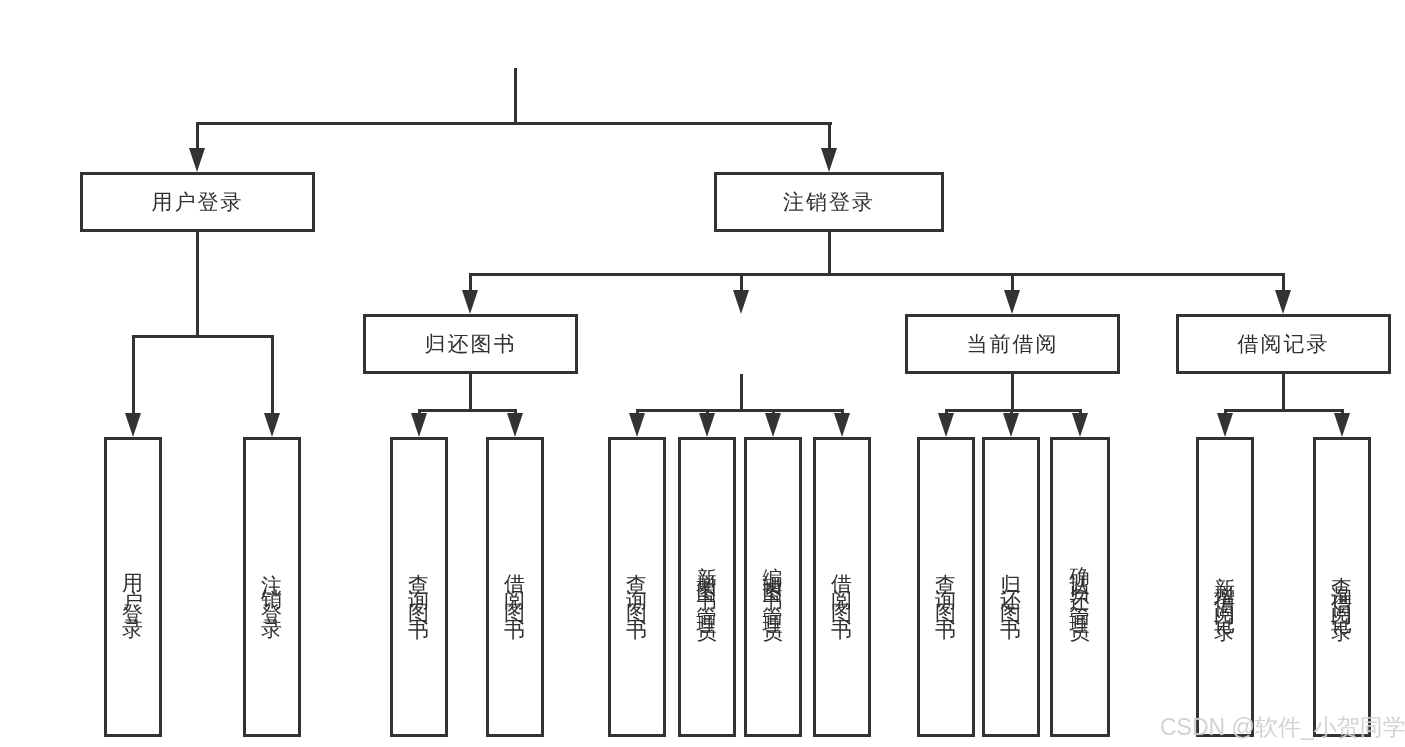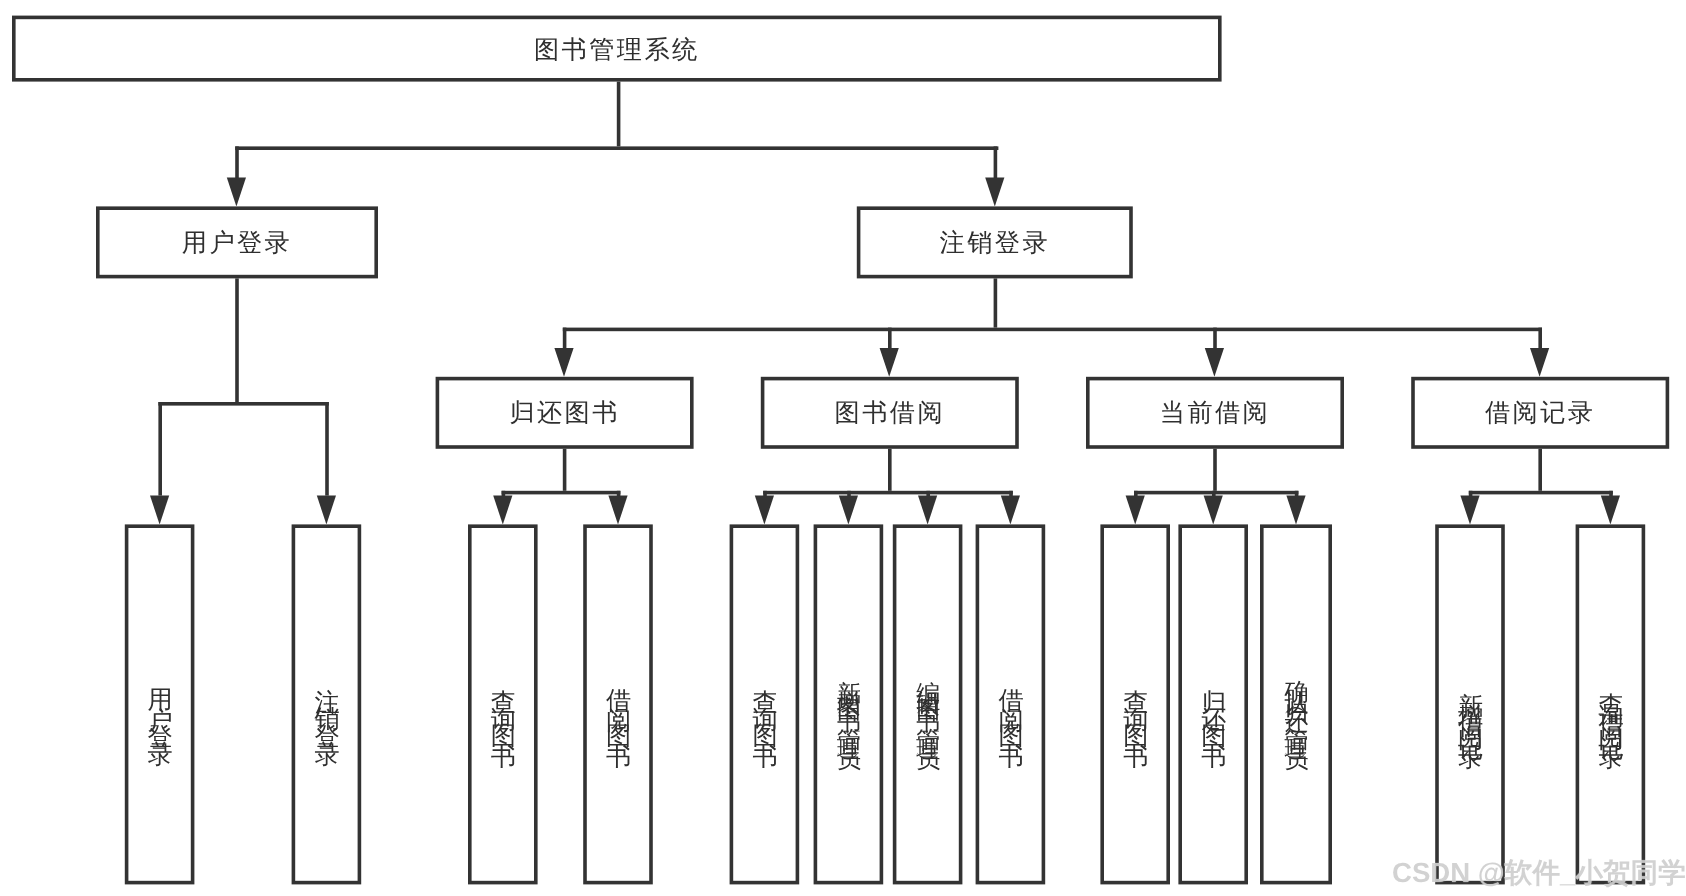--- a/index.html
+++ b/index.html
@@ -55,31 +55,27 @@
   }
   .watermark{
     position:absolute;
     left:1160px;top:712px;
     font-size:23px;
     color:var(--wm);
     opacity:.92;
     z-index:10;
     white-space:nowrap;
     text-shadow:0 0 1px rgba(255,255,255,.8);
-    font-weight:bold;
   }
 </style>
 </head>
 <body>
 
 <div id="stage">
 
-  <div class="box" style="left:10px;top:13px;width:1008px;height:55px">
-    <span class="lbl">图书管理系统</span>
-  </div>
 
   <div class="vline" style="left:514px;top:68px;height:54px"></div>
   <div class="hline" style="left:196px;top:122px;width:636px"></div>
   <div class="vline" style="left:196px;top:122px;height:28px"></div>
   <div class="arrow" style="left:189px;top:148px"></div>
   <div class="vline" style="left:828px;top:122px;height:28px"></div>
   <div class="arrow" style="left:821px;top:148px"></div>
 
   <div class="box" style="left:80px;top:172px;width:235px;height:60px">
     <span class="lbl">用户登录</span>
@@ -94,23 +90,20 @@
   <div class="arrow" style="left:462px;top:290px"></div>
   <div class="vline" style="left:740px;top:273px;height:19px"></div>
   <div class="arrow" style="left:733px;top:290px"></div>
   <div class="vline" style="left:1011px;top:273px;height:19px"></div>
   <div class="arrow" style="left:1004px;top:290px"></div>
   <div class="vline" style="left:1282px;top:273px;height:19px"></div>
   <div class="arrow" style="left:1275px;top:290px"></div>
 
   <div class="box" style="left:363px;top:314px;width:215px;height:60px">
     <span class="lbl">归还图书</span>
-  </div>
-  <div class="box" style="left:634px;top:314px;width:215px;height:60px">
-    <span class="lbl">图书借阅</span>
   </div>
   <div class="box" style="left:905px;top:314px;width:215px;height:60px">
     <span class="lbl">当前借阅</span>
   </div>
   <div class="box" style="left:1176px;top:314px;width:215px;height:60px">
     <span class="lbl">借阅记录</span>
   </div>
 
   <div class="vline" style="left:196px;top:232px;height:103px"></div>
   <div class="hline" style="left:132px;top:335px;width:142px"></div>

